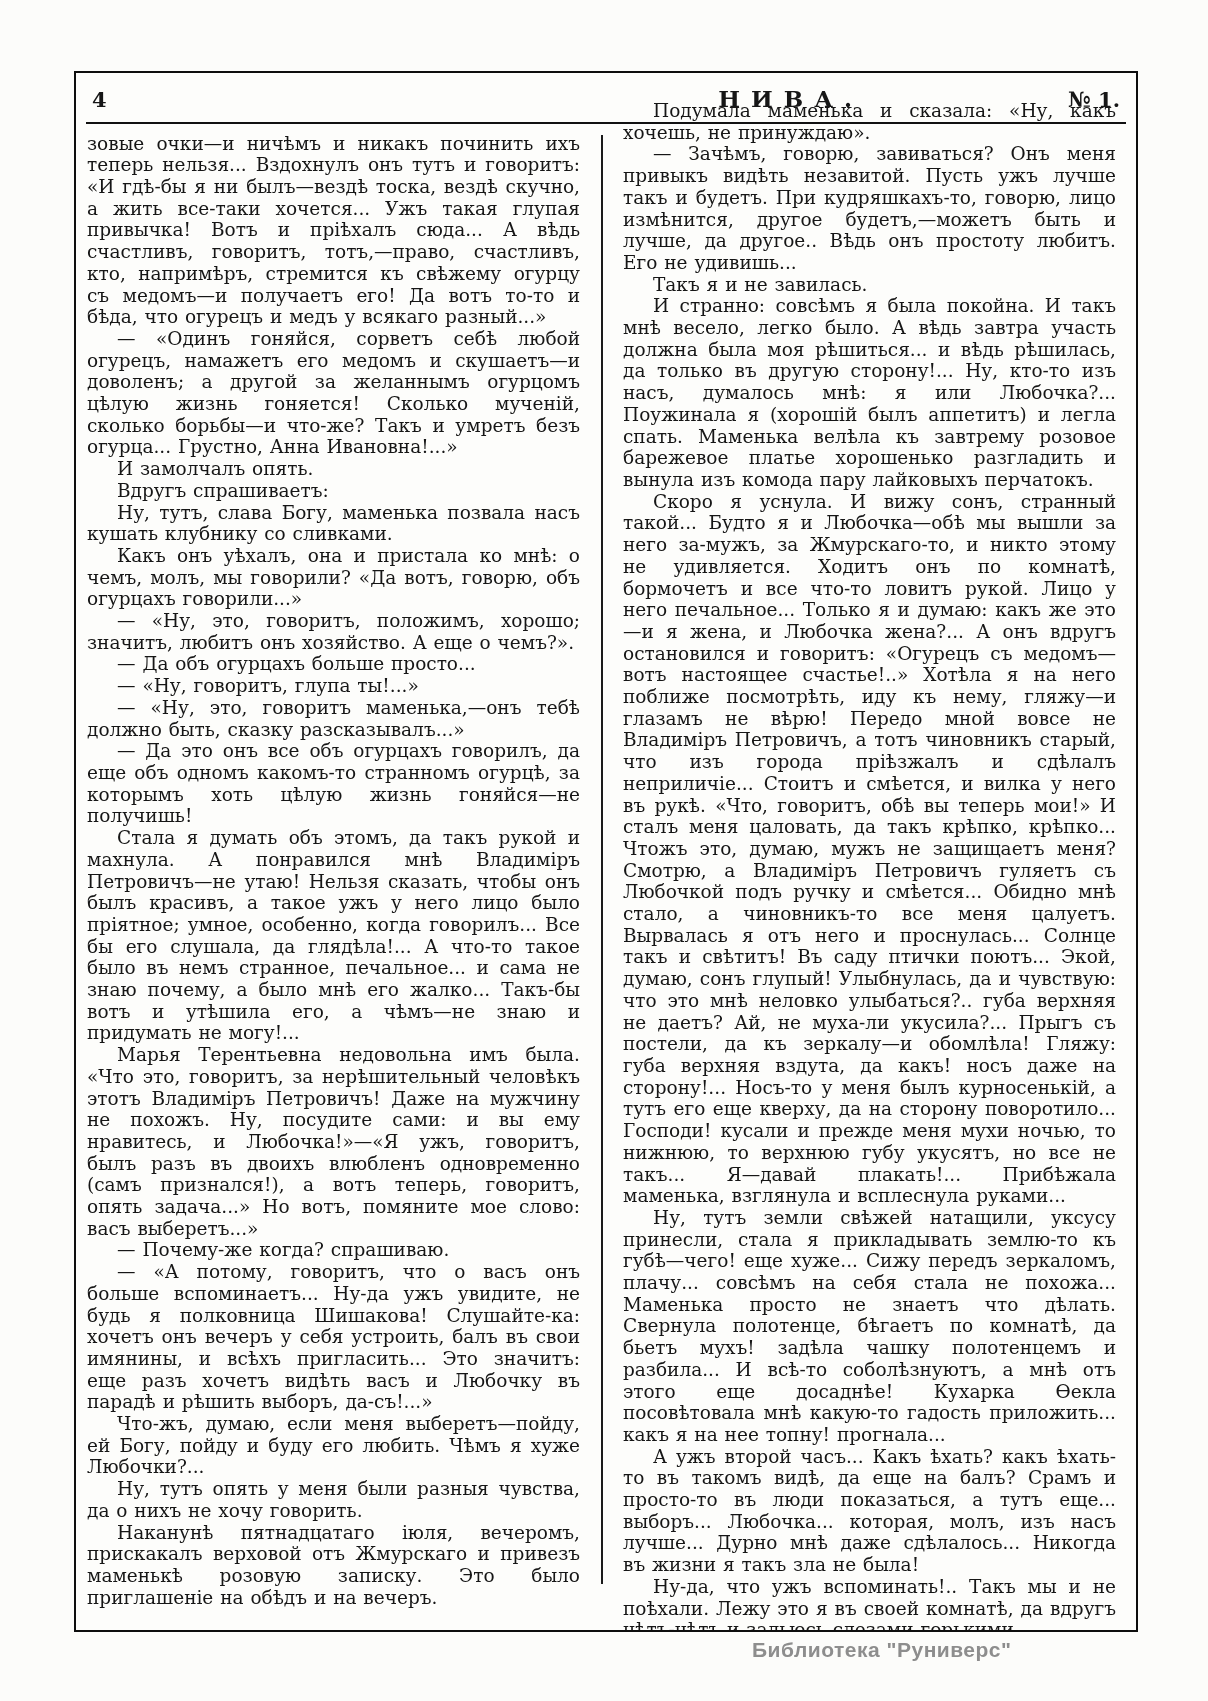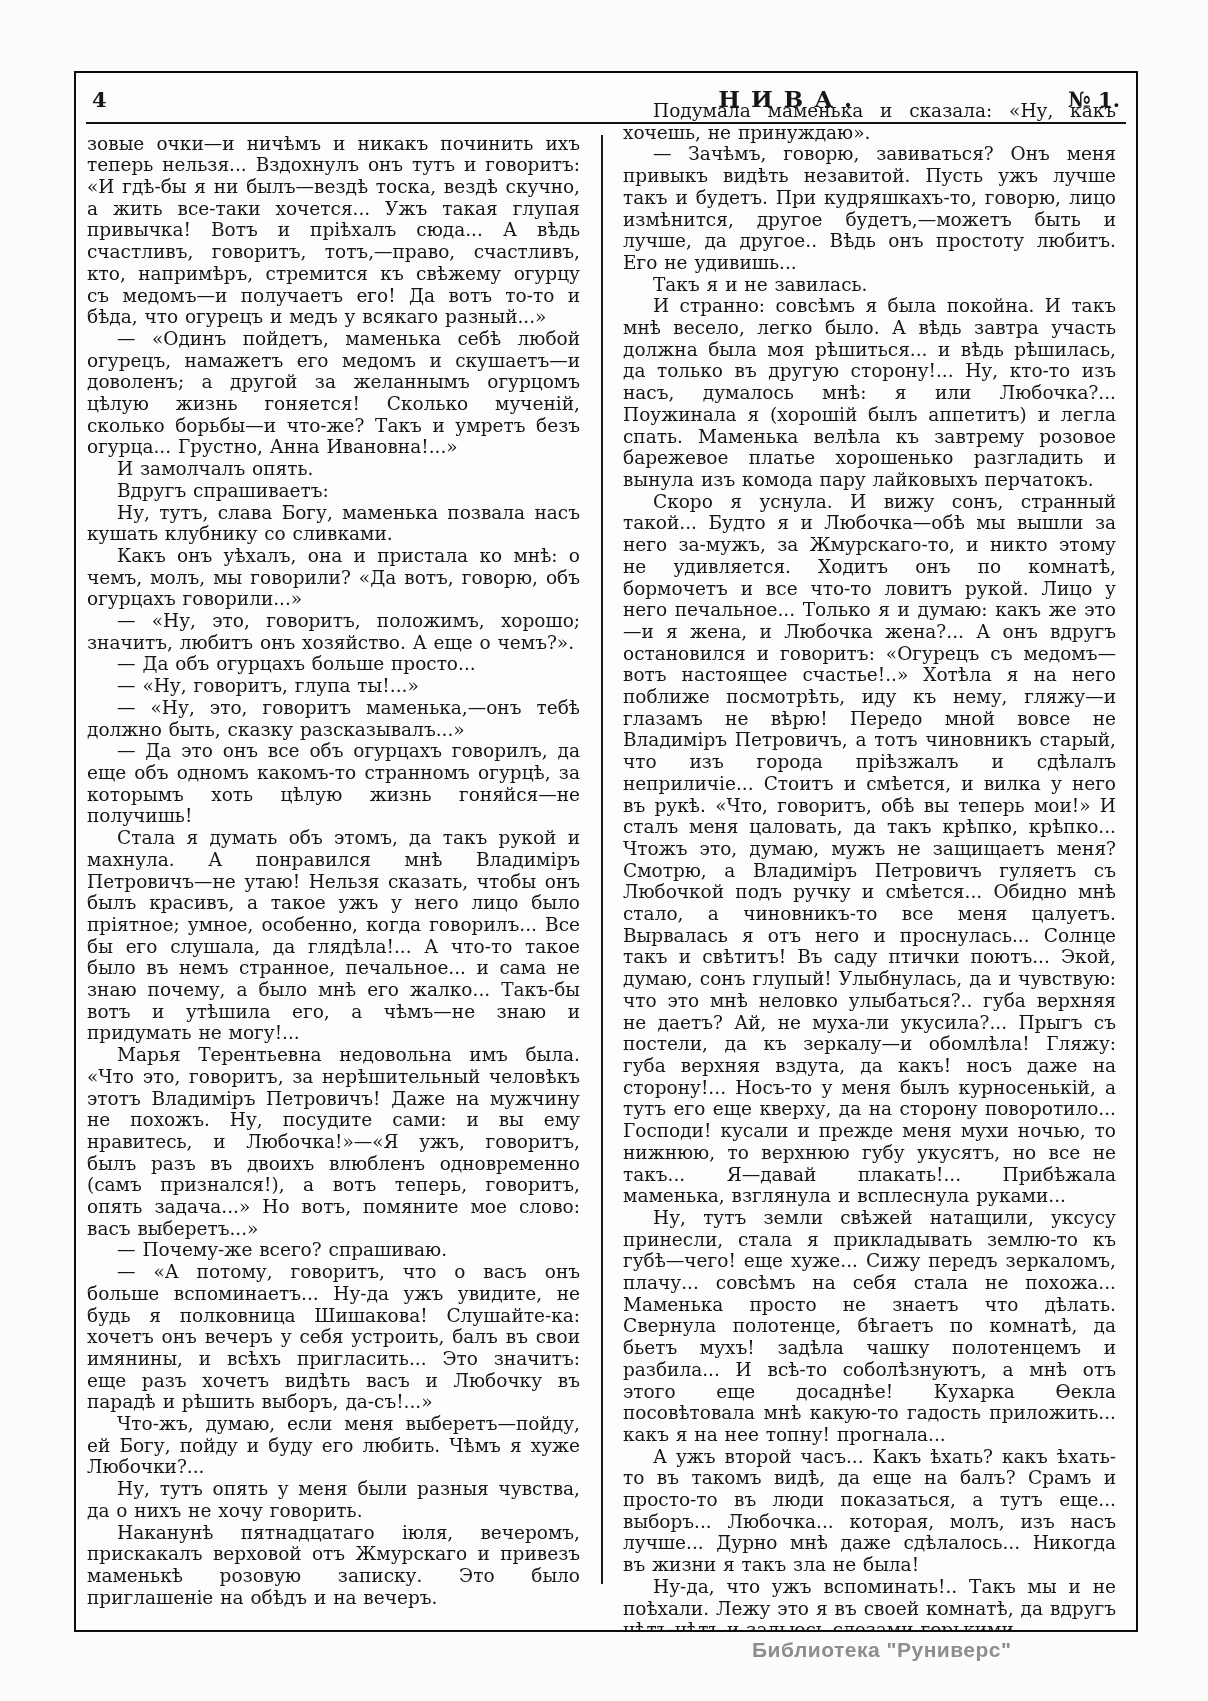--- a/index.html
+++ b/index.html
@@ -98,33 +98,33 @@
 <div class="frame">
   <div class="header">
     <span class="h-left">4</span>
     <span class="h-center">НИВА.</span>
     <span class="h-right">№ 1.</span>
   </div>
   <div class="header-rule"></div>
   <div class="columns">
     <div class="column" id="col-left">
         <p class="para noindent">зовые очки—и ничѣмъ и никакъ починить ихъ теперь нельзя... Вздохнулъ онъ тутъ и говоритъ: «И гдѣ-бы я ни былъ—вездѣ тоска, вездѣ скучно, а жить все-таки хочется... Ужъ такая глупая привычка! Вотъ и пріѣхалъ сюда... А вѣдь счастливъ, говоритъ, тотъ,—право, счастливъ, кто, напримѣръ, стремится къ свѣжему огурцу съ медомъ—и получаетъ его! Да вотъ то-то и бѣда, что огурецъ и медъ у всякаго разный...»</p>
-        <p class="para">— «Одинъ пойдетъ, маменька себѣ любой огурецъ, намажетъ его медомъ и скушаетъ—и доволенъ; а другой за желаннымъ огурцомъ цѣлую жизнь гоняется! Сколько мученій, сколько борьбы—и что-же? Такъ и умретъ безъ огурца... Грустно, Анна Ивановна!...»</p>
+        <p class="para">— «Одинъ гоняйся, сорветъ себѣ любой огурецъ, намажетъ его медомъ и скушаетъ—и доволенъ; а другой за желаннымъ огурцомъ цѣлую жизнь гоняется! Сколько мученій, сколько борьбы—и что-же? Такъ и умретъ безъ огурца... Грустно, Анна Ивановна!...»</p>
         <p class="para">И замолчалъ опять.</p>
         <p class="para">Вдругъ спрашиваетъ:</p>
         <p class="para">Ну, тутъ, слава Богу, маменька позвала насъ кушать клубнику со сливками.</p>
         <p class="para">Какъ онъ уѣхалъ, она и пристала ко мнѣ: о чемъ, молъ, мы говорили? «Да вотъ, говорю, объ огурцахъ говорили...»</p>
         <p class="para">— «Ну, это, говоритъ, положимъ, хорошо; значитъ, любитъ онъ хозяйство. А еще о чемъ?».</p>
         <p class="para">— Да объ огурцахъ больше просто...</p>
         <p class="para">— «Ну, говоритъ, глупа ты!...»</p>
         <p class="para">— «Ну, это, говоритъ маменька,—онъ тебѣ должно быть, сказку разсказывалъ...»</p>
         <p class="para">— Да это онъ все объ огурцахъ говорилъ, да еще объ одномъ какомъ-то странномъ огурцѣ, за которымъ хоть цѣлую жизнь гоняйся—не получишь!</p>
         <p class="para">Стала я думать объ этомъ, да такъ рукой и махнула. А понравился мнѣ Владиміръ Петровичъ—не утаю! Нельзя сказать, чтобы онъ былъ красивъ, а такое ужъ у него лицо было пріятное; умное, особенно, когда говорилъ... Все бы его слушала, да глядѣла!... А что-то такое было въ немъ странное, печальное... и сама не знаю почему, а было мнѣ его жалко... Такъ-бы вотъ и утѣшила его, а чѣмъ—не знаю и придумать не могу!...</p>
         <p class="para">Марья Терентьевна недовольна имъ была. «Что это, говоритъ, за нерѣшительный человѣкъ этотъ Владиміръ Петровичъ! Даже на мужчину не похожъ. Ну, посудите сами: и вы ему нравитесь, и Любочка!»—«Я ужъ, говоритъ, былъ разъ въ двоихъ влюбленъ одновременно (самъ признался!), а вотъ теперь, говоритъ, опять задача...» Но вотъ, помяните мое слово: васъ выберетъ...»</p>
-        <p class="para">— Почему-же всего? спрашиваю.</p>
+        <p class="para">— Почему-же когда? спрашиваю.</p>
         <p class="para">— «А потому, говоритъ, что о васъ онъ больше вспоминаетъ... Ну-да ужъ увидите, не будь я полковница Шишакова! Слушайте-ка: хочетъ онъ вечеръ у себя устроить, балъ въ свои имянины, и всѣхъ пригласить... Это значитъ: еще разъ хочетъ видѣть васъ и Любочку въ парадѣ и рѣшить выборъ, да-съ!...»</p>
         <p class="para">Что-жъ, думаю, если меня выберетъ—пойду, ей Богу, пойду и буду его любить. Чѣмъ я хуже Любочки?...</p>
         <p class="para">Ну, тутъ опять у меня были разныя чувства, да о нихъ не хочу говорить.</p>
         <p class="para">Наканунѣ пятнадцатаго іюля, вечеромъ, прискакалъ верховой отъ Жмурскаго и привезъ маменькѣ розовую записку. Это было приглашеніе на обѣдъ и на вечеръ.</p>
       </div>
     <div class="divider"></div>
     <div class="column" id="col-right">
         <p class="para">Подумала маменька и сказала: «Ну, какъ хочешь, не принуждаю».</p>
         <p class="para">— Зачѣмъ, говорю, завиваться? Онъ меня привыкъ видѣть незавитой. Пусть ужъ лучше такъ и будетъ. При кудряшкахъ-то, говорю, лицо измѣнится, другое будетъ,—можетъ быть и лучше, да другое.. Вѣдь онъ простоту любитъ. Его не удивишь...</p>
         <p class="para">Такъ я и не завилась.</p>

